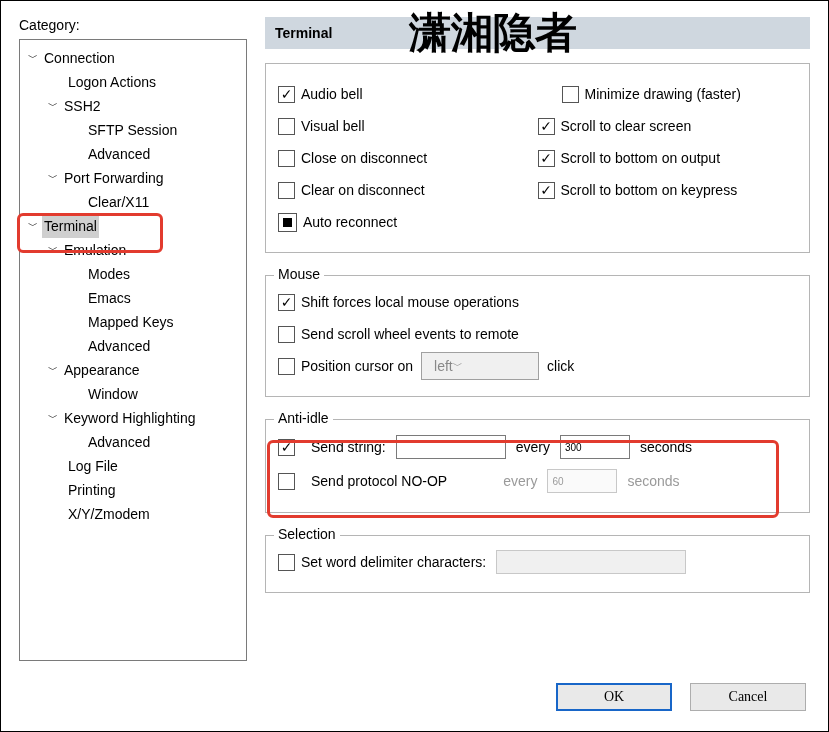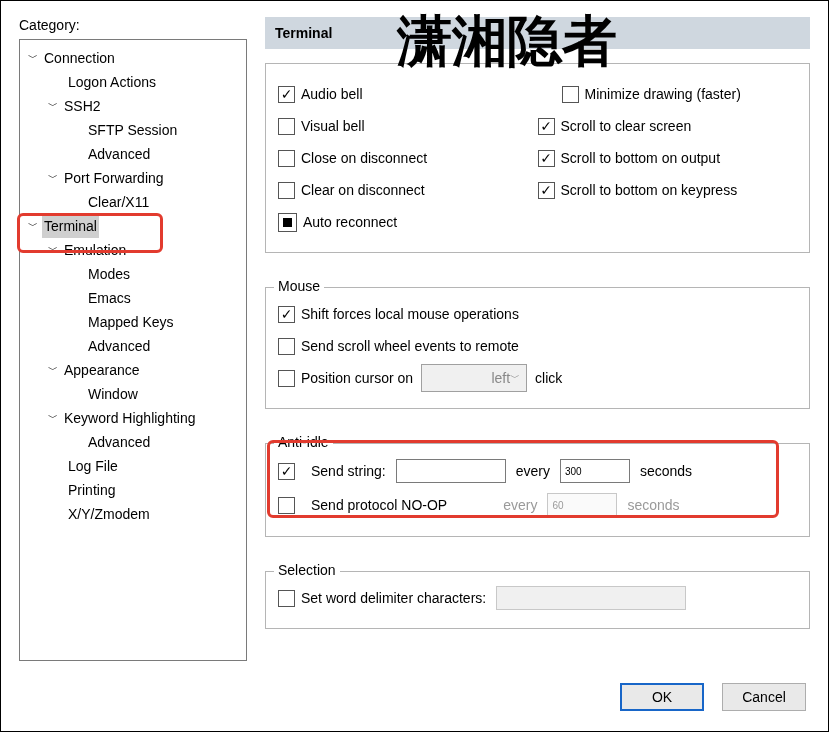--- a/index.html
+++ b/index.html
@@ -1,42 +1,42 @@
 <!DOCTYPE html>
 <html><head>
 <meta charset="utf-8">
 <style>
 html,body{margin:0;padding:0;font-family:"Segoe UI",Tahoma,sans-serif;font-size:14px;color:#000;background:#fff}
 .window{position:relative;width:829px;height:732px;box-sizing:border-box;border:1px solid #000;padding:16px 18px 16px 18px;background:#fff}
-.watermark{position:absolute;top:4px;left:396px;font-size:55px;font-family:"KaiTi","STKaiti","SimSun",serif;font-weight:bold;color:#000;z-index:5;pointer-events:none}
+.watermark{position:absolute;top:4px;left:408px;font-size:42px;font-family:"KaiTi","STKaiti","SimSun",serif;font-weight:bold;color:#000;z-index:5;pointer-events:none}
 .cols{display:flex;gap:18px;height:640px}
 .sidebar-label{margin-bottom:6px}
 .sidebar{width:228px;flex:0 0 228px;box-sizing:border-box}
 .tree{border:1px solid #7a7a7a;height:622px;box-sizing:border-box;padding:6px 2px 2px 2px;overflow:hidden;background:#fff}
 .tree-item{display:flex;align-items:center;height:24px;line-height:24px;white-space:nowrap;cursor:default}
 .tree-item .twist{display:inline-block;width:14px;text-align:center;font-size:10px;color:#000;margin-right:2px}
 .tree-item .lbl{padding:0 2px}
 .tree-item.sel .lbl{background:#cfcfcf}
 .indent-0{padding-left:4px}.indent-1{padding-left:24px}.indent-2{padding-left:44px}.indent-3{padding-left:64px}
 .rightpane{flex:1;display:flex;flex-direction:column;gap:14px}
 .header{background:#cfd7df;height:32px;line-height:32px;padding-left:10px;font-weight:bold}
-.group{border:1px solid #b5b5b5;padding:10px 12px 14px 12px;position:relative;margin-top:20px}
+.group{border:1px solid #b5b5b5;padding:10px 12px 14px 12px;position:relative;margin-top:8px}
 .group-title{position:absolute;top:-10px;left:8px;background:#fff;padding:0 4px;font-size:14px}
 .top-group{border:1px solid #b5b5b5;padding:14px 12px 14px 12px}
 .grid2{display:grid;grid-template-columns:1fr 1fr}
 .cbrow{display:flex;align-items:center;height:32px}
 .cb{appearance:none;-webkit-appearance:none;width:17px;height:17px;border:1px solid #555;margin:0 6px 0 0;display:inline-flex;align-items:center;justify-content:center;background:#fff;cursor:pointer}
 .cb:checked::after{content:"✓";font-size:14px;line-height:1;color:#000}
 .cb.indet::after{content:"";display:block;width:9px;height:9px;background:#000}
 .inline-input{border:1px solid #7a7a7a;height:24px;box-sizing:border-box;padding:0 4px;font-family:inherit;font-size:10px}
-.combo{border:1px solid #a0a0a0;height:26px;width:92px;display:inline-flex;align-items:center;justify-content:flex-end;padding:0 6px;background:#f0f0f0;color:#888}
+.combo{border:1px solid #a0a0a0;height:26px;width:92px;display:inline-flex;align-items:center;justify-content:flex-start;padding:0 12px;background:#f0f0f0;color:#888}
 .combo .arrow{font-size:10px;color:#888}
 .anti-idle-row{display:flex;align-items:center;gap:10px;height:34px}
 .footer{position:absolute;right:22px;bottom:20px;display:flex;gap:18px}
-.btn{width:84px;height:28px;border:1px solid #adadad;background:#e9e9e9;font-family:Liberation Sans, sans-serif;font-size:14px;cursor:pointer}
+.btn{width:116px;height:28px;border:1px solid #adadad;background:#e9e9e9;font-family:Liberation Serif, serif;font-size:14px;cursor:pointer}
 .btn.primary{border:2px solid #1866c8;background:#e9e9e9}
 .redbox{position:absolute;border:3px solid #e23b2e;border-radius:6px;pointer-events:none;z-index:3}
 .redbox.r1{left:16px;top:212px;width:140px;height:34px}
 .redbox.r2{left:266px;top:439px;width:506px;height:72px}
 .disabled-text{color:#9a9a9a}
 </style>
 </head>
 <body>
 
 <div class="window">

